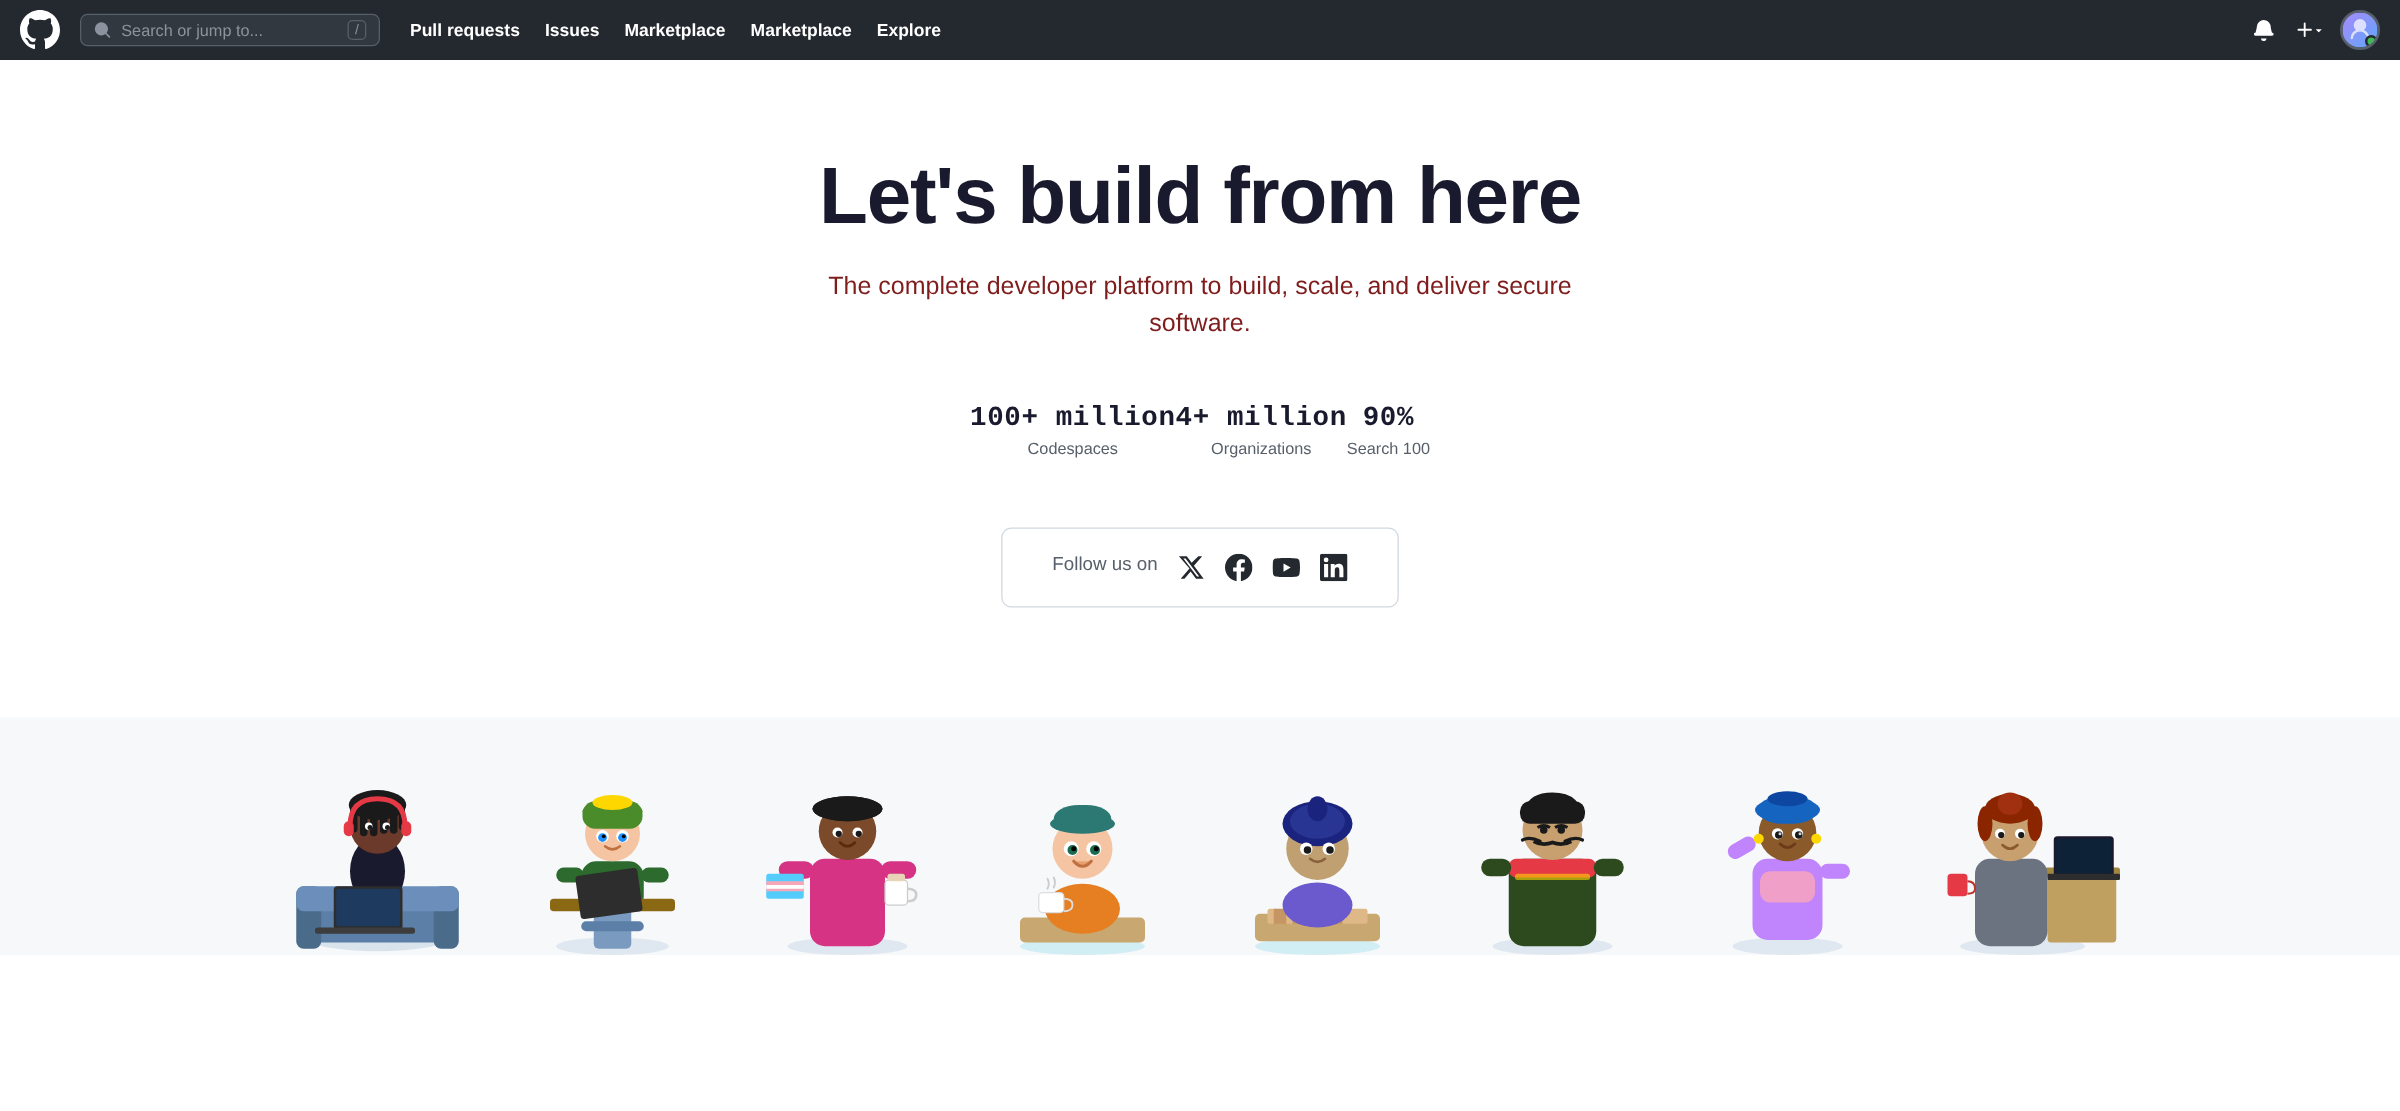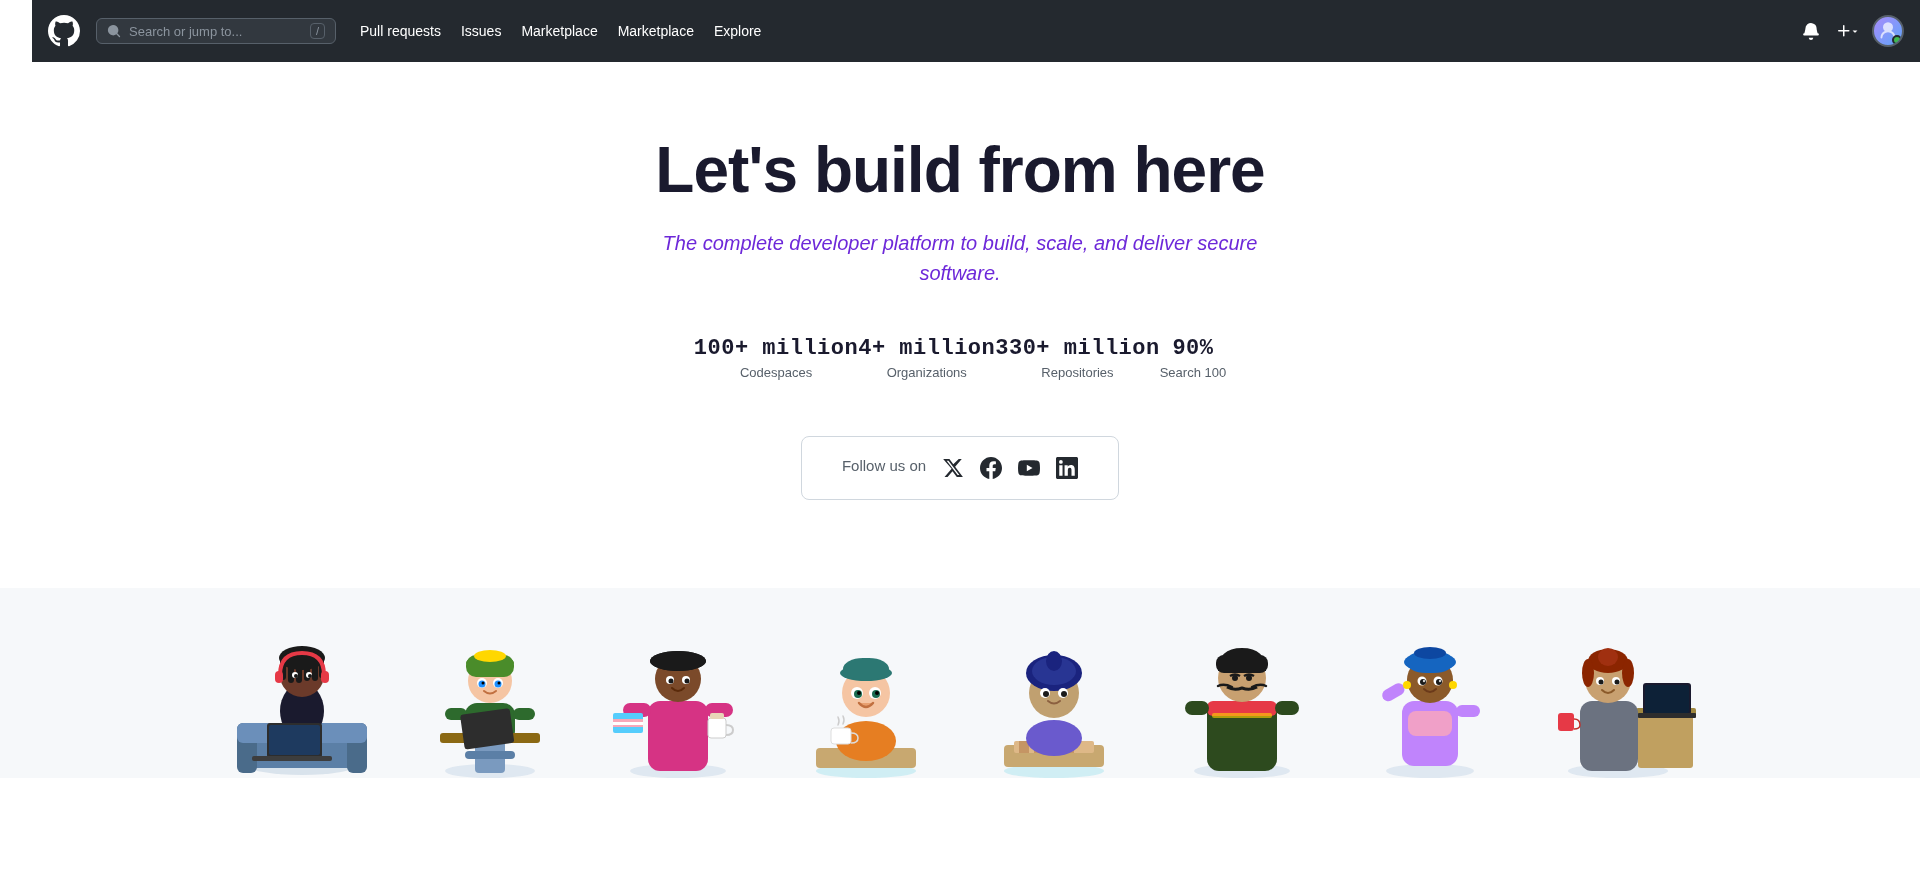--- a/index.html
+++ b/index.html
@@ -7,29 +7,28 @@
     body {
       font-family: -apple-system, BlinkMacSystemFont, "Segoe UI", Helvetica, Arial, sans-serif;
       background: #ffffff;
       min-height: 889px;
       overflow-x: hidden;
     }
 
     
     nav {
       background: #24292f;
-      height: 62px;
+      height: 48px;
       display: flex;
       align-items: center;
       padding: 0 16px;
       gap: 16px;
       position: sticky;
       top: 0;
       z-index: 100;
-      margin-left: 32px;
     }
 
     .nav-search {
       display: flex;
       align-items: center;
       background: #32383f;
       border: 1px solid #57606a;
       border-radius: 6px;
       padding: 4px 10px;
       gap: 8px;
@@ -63,21 +62,21 @@
       display: flex;
       align-items: center;
       gap: 4px;
       flex: 1;
     }
 
     .nav-link {
       color: #ffffff;
       text-decoration: none;
       font-size: 14px;
-      font-weight: 400;
+      font-weight: 700;
       padding: 6px 8px;
       border-radius: 6px;
       cursor: pointer;
       white-space: nowrap;
     }
 
     .nav-right {
       display: flex;
       align-items: center;
       gap: 8px;
@@ -136,25 +135,24 @@
       font-size: 64px;
       font-weight: 800;
       color: #1a1a2e;
       line-height: 1.15;
       letter-spacing: -1px;
       margin-bottom: 20px;
     }
 
     .hero-subtitle {
       font-size: 20px;
-      color: #6d28d9;
+      color: #7f1d1d;
       line-height: 1.5;
       max-width: 600px;
       margin: 0 auto 48px;
-      font-style: italic;
     }
 
     
     .stats {
       display: flex;
       justify-content: center;
       margin: 32px 0 40px;
     }
 
     .stat-item {
@@ -295,24 +293,20 @@
 
     
     <div class="stats">
       <div class="stat-item">
         <div class="stat-value">100+ million</div>
         <div class="stat-label">Codespaces</div>
       </div>
       <div class="stat-item">
         <div class="stat-value">4+ million</div>
         <div class="stat-label">Organizations</div>
-      </div>
-      <div class="stat-item">
-        <div class="stat-value">330+ million</div>
-        <div class="stat-label">Repositories</div>
       </div>
       <div class="stat-item">
         <div class="stat-value">90%</div>
         <div class="stat-label">Search 100</div>
       </div>
     </div>
 
     
     <div class="social-box">
       <span>Follow us on</span>

